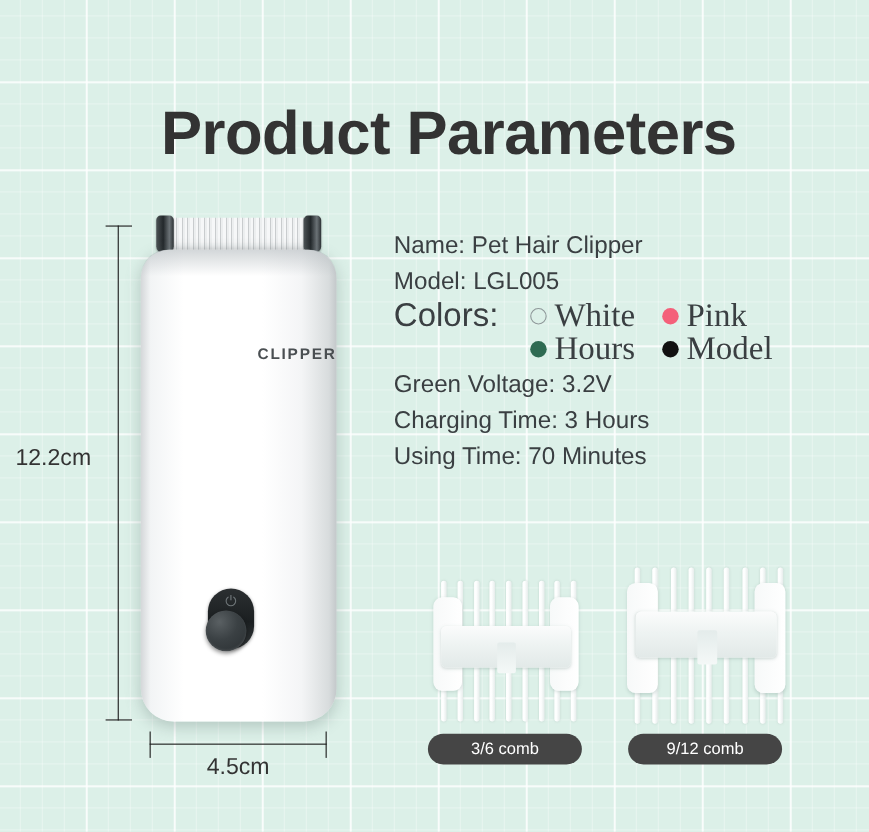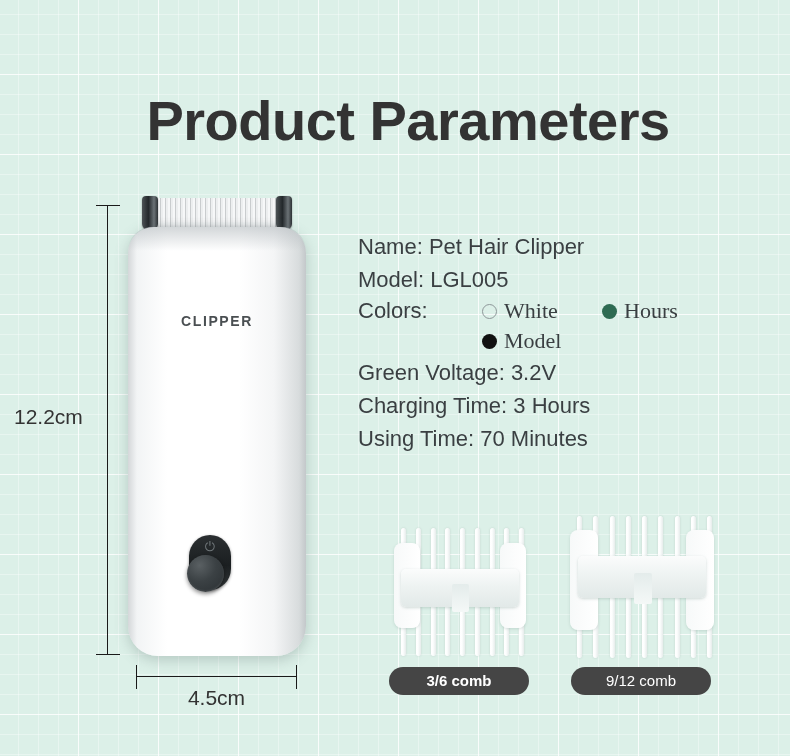--- a/index.html
+++ b/index.html
@@ -166,21 +166,21 @@
     height: 24px;
     border-radius: 26px 26px 0 0;
     background: linear-gradient(to bottom, rgba(175,182,186,0.55), rgba(255,255,255,0));
   }
 
   #clipper-logo {
     position: absolute;
     left: 0;
     top: 86px;
     width: 178px;
-    text-align: center;
+    text-align: right;
     font-size: 14px;
     font-weight: 700;
     letter-spacing: 1.6px;
     color: #4a4f52;
   }
 
   #power-recess {
     position: absolute;
     left: 61px;
     top: 308px;
@@ -210,32 +210,31 @@
     background: radial-gradient(circle at 34% 28%, #5a6063 0%, #3b4144 45%, #2a2f32 100%);
     box-shadow: 0 2px 4px rgba(0,0,0,0.45), inset 0 -1px 2px rgba(255,255,255,0.12);
   }
 
   
   #specs {
     position: absolute;
     left: 358px;
     top: 206px;
     width: 400px;
-    margin-top: 24px;
   }
   .spec-line {
     font-size: 22px;
     line-height: 33px;
     color: #3a3f42;
     white-space: nowrap;
   }
   #spec-colors-row {
     display: flex;
     align-items: flex-start;
-    font-size: 22px;
+    font-size: 30px;
     line-height: 30px;
     color: #3a3f42;
   }
   #colors-label {
     width: 124px;
     flex: none;
     white-space: nowrap;
   }
   #colors-grid {
     display: grid;
@@ -307,21 +306,21 @@
     position: absolute;
     height: 28px;
     border-radius: 14px;
     background: #454545;
     color: #ffffff;
     font-size: 15px;
     line-height: 28px;
     text-align: center;
     white-space: nowrap;
   }
-  #comb-label-1 { left: 389px; top: 667px; width: 140px; font-weight: bold; }
+  #comb-label-1 { left: 389px; top: 667px; width: 140px; }
   #comb-label-2 { left: 571px; top: 667px; width: 140px; }
 </style>
 </head>
 <body>
 
 <div id="page">
 
   <div id="title">Product Parameters</div>
 
   <div id="dim-vertical"></div>
@@ -349,20 +348,24 @@
   <div id="specs">
     <div class="spec-line">Name: Pet Hair Clipper</div>
     <div class="spec-line">Model: LGL005</div>
 
     <div id="spec-colors-row">
       <div id="colors-label">Colors:</div>
       <div id="colors-grid">
         <div class="color-item">
           <span class="swatch swatch-outline"></span>
           <span>White</span>
+        </div>
+        <div class="color-item">
+          <span class="swatch" style="background:#f4607a"></span>
+          <span>Pink</span>
         </div>
         <div class="color-item">
           <span class="swatch" style="background:#2e6b52"></span>
           <span>Hours</span>
         </div>
         <div class="color-item">
           <span class="swatch" style="background:#111111"></span>
           <span>Model</span>
         </div>
       </div>

